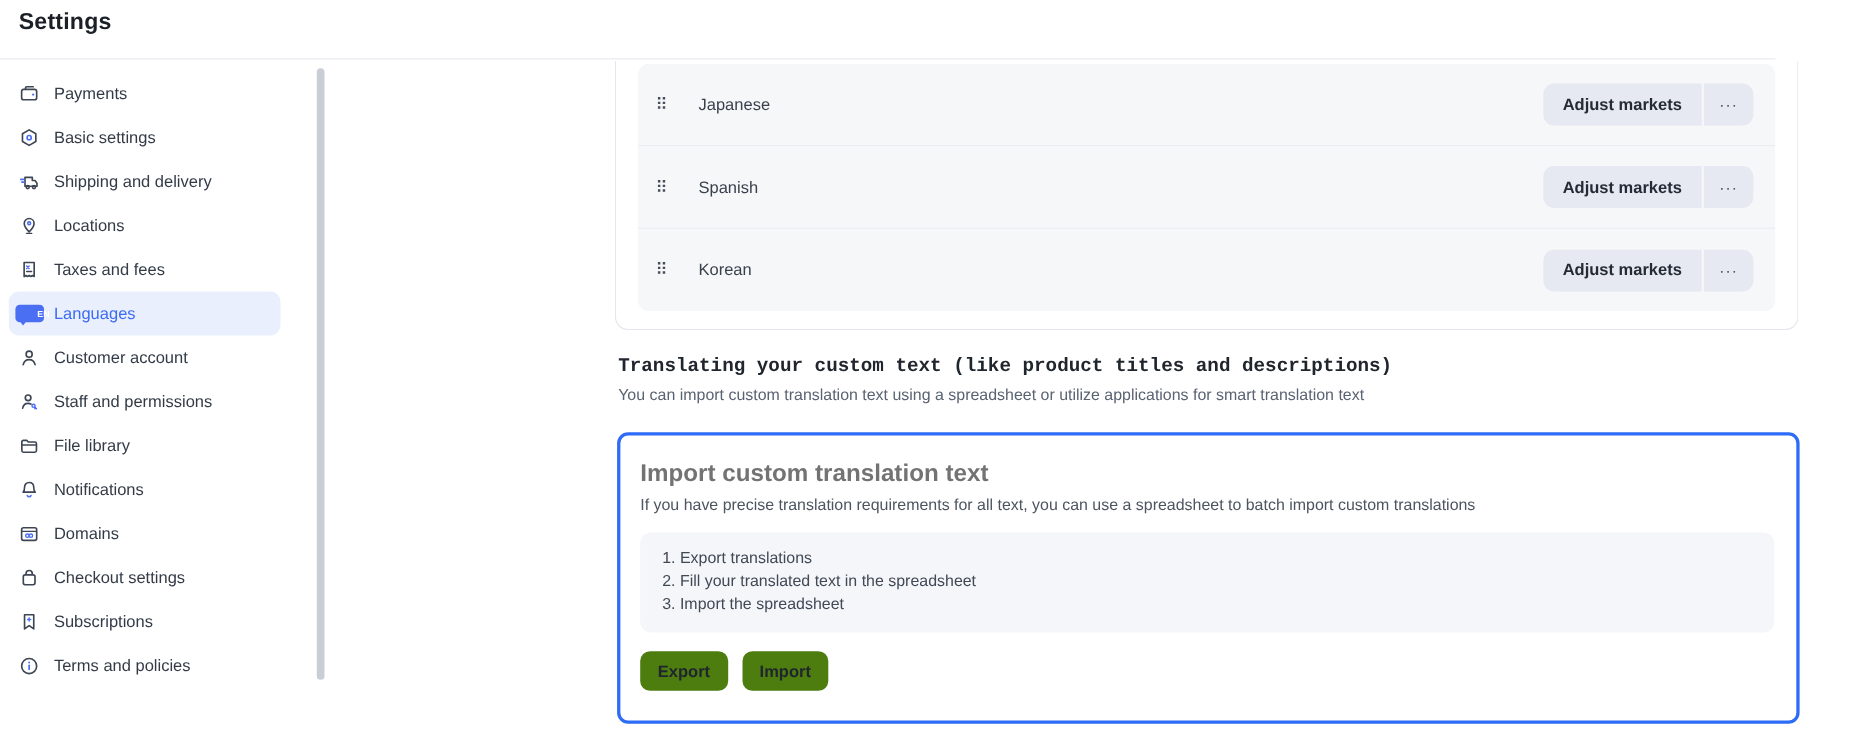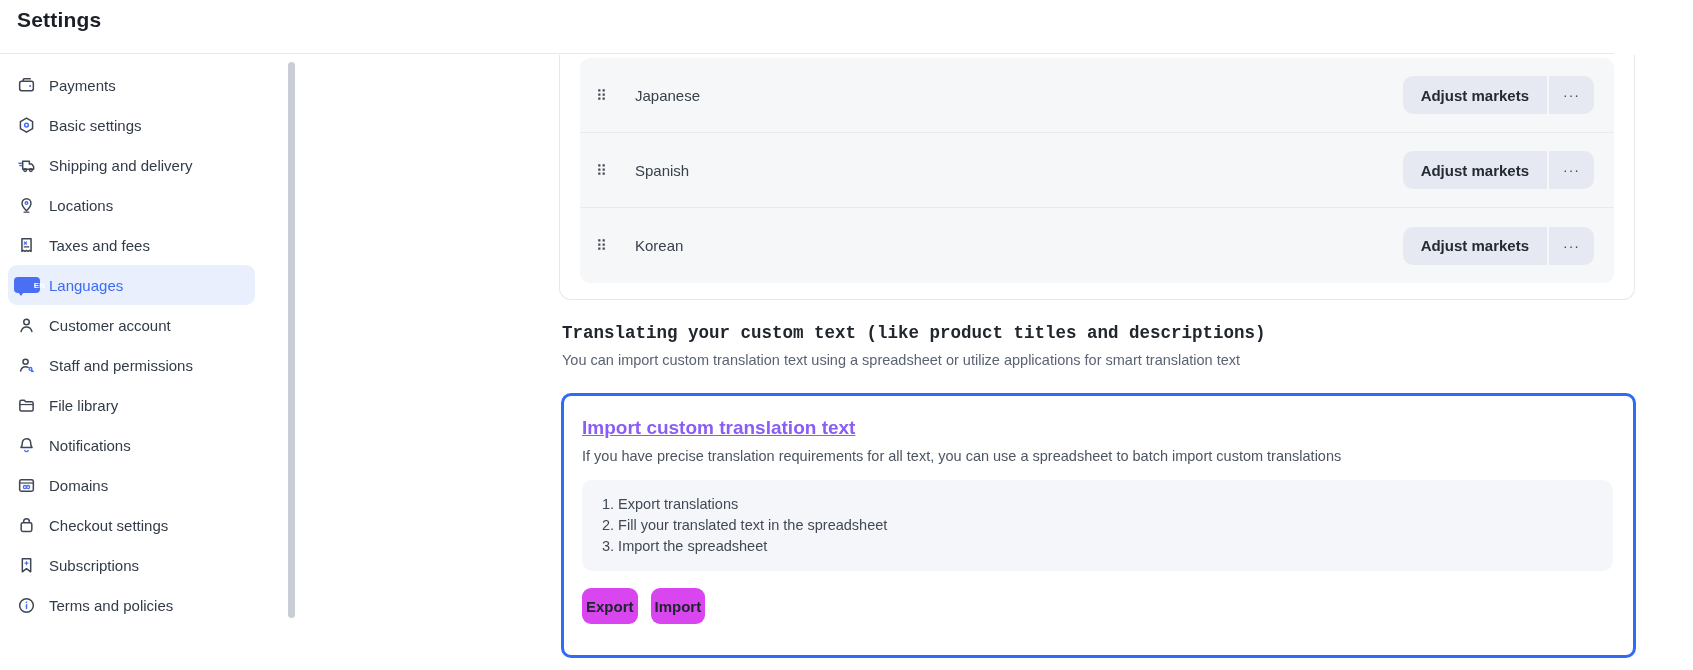--- a/index.html
+++ b/index.html
@@ -42,27 +42,27 @@
   .btn-adjust { height:38px; padding:0 18px; background:#e6e8f2; border:none; cursor:pointer;
     border-radius:10px 0 0 10px; font-family:inherit; font-size:15px; font-weight:600; color:#242b35; }
   .btn-more { height:38px; width:45px; background:#e6e8f2; border:none; cursor:pointer;
     border-radius:0 10px 10px 0; font-size:14px; color:#454d5b; line-height:1; letter-spacing:1px; }
 
   .section-title { position:absolute; left:562px; top:323px; font-size:17.5px; font-weight:700; color:#20262e;font-family:Liberation Mono, monospace; }
   .section-sub { position:absolute; left:562px; top:352px; font-size:14.5px; color:#5a London6372; color:#5a6372; }
 
   .import-card { position:absolute; left:561px; top:393px; width:1075px; height:265px;
     background:#fff; border:3px solid #2e6bf6; border-radius:10px; padding:21px 20px 0 18px; }
-  .import-title { font-size:19px; font-weight:700; color:#8b5cf6;text-decoration:underline; }
+  .import-title { font-size:22px; font-weight:700; color:#737373; }
   .import-desc { margin-top:9px; font-size:14.5px; color:#4c5560; }
   .steps-box { margin-top:16px; width:1031px; background:#f4f6f9; border-radius:10px; padding:14px 0 14px 20px; }
   .steps-box div { font-size:14.5px; color:#3e4document; color:#3e4document; }
   .step { font-size:14.5px; color:#414956; line-height:21px; }
   .import-actions { margin-top:17px; display:flex; gap:13px; }
-  .btn-soft { height:36px; padding:0 4px; background:#d946ef; border:none; border-radius:9px;
+  .btn-soft { height:36px; padding:0 16px; background:#4d7c0f; border:none; border-radius:9px;
     cursor:pointer; font-family:inherit; font-size:15px; font-weight:600; color:#20262e; }
 
   svg.icon { display:block; }
   svg.icon * { vector-effect:non-scaling-stroke; }
 </style>
 </head>
 <body>
 
 <div class="header">
   <h1>Settings</h1>

